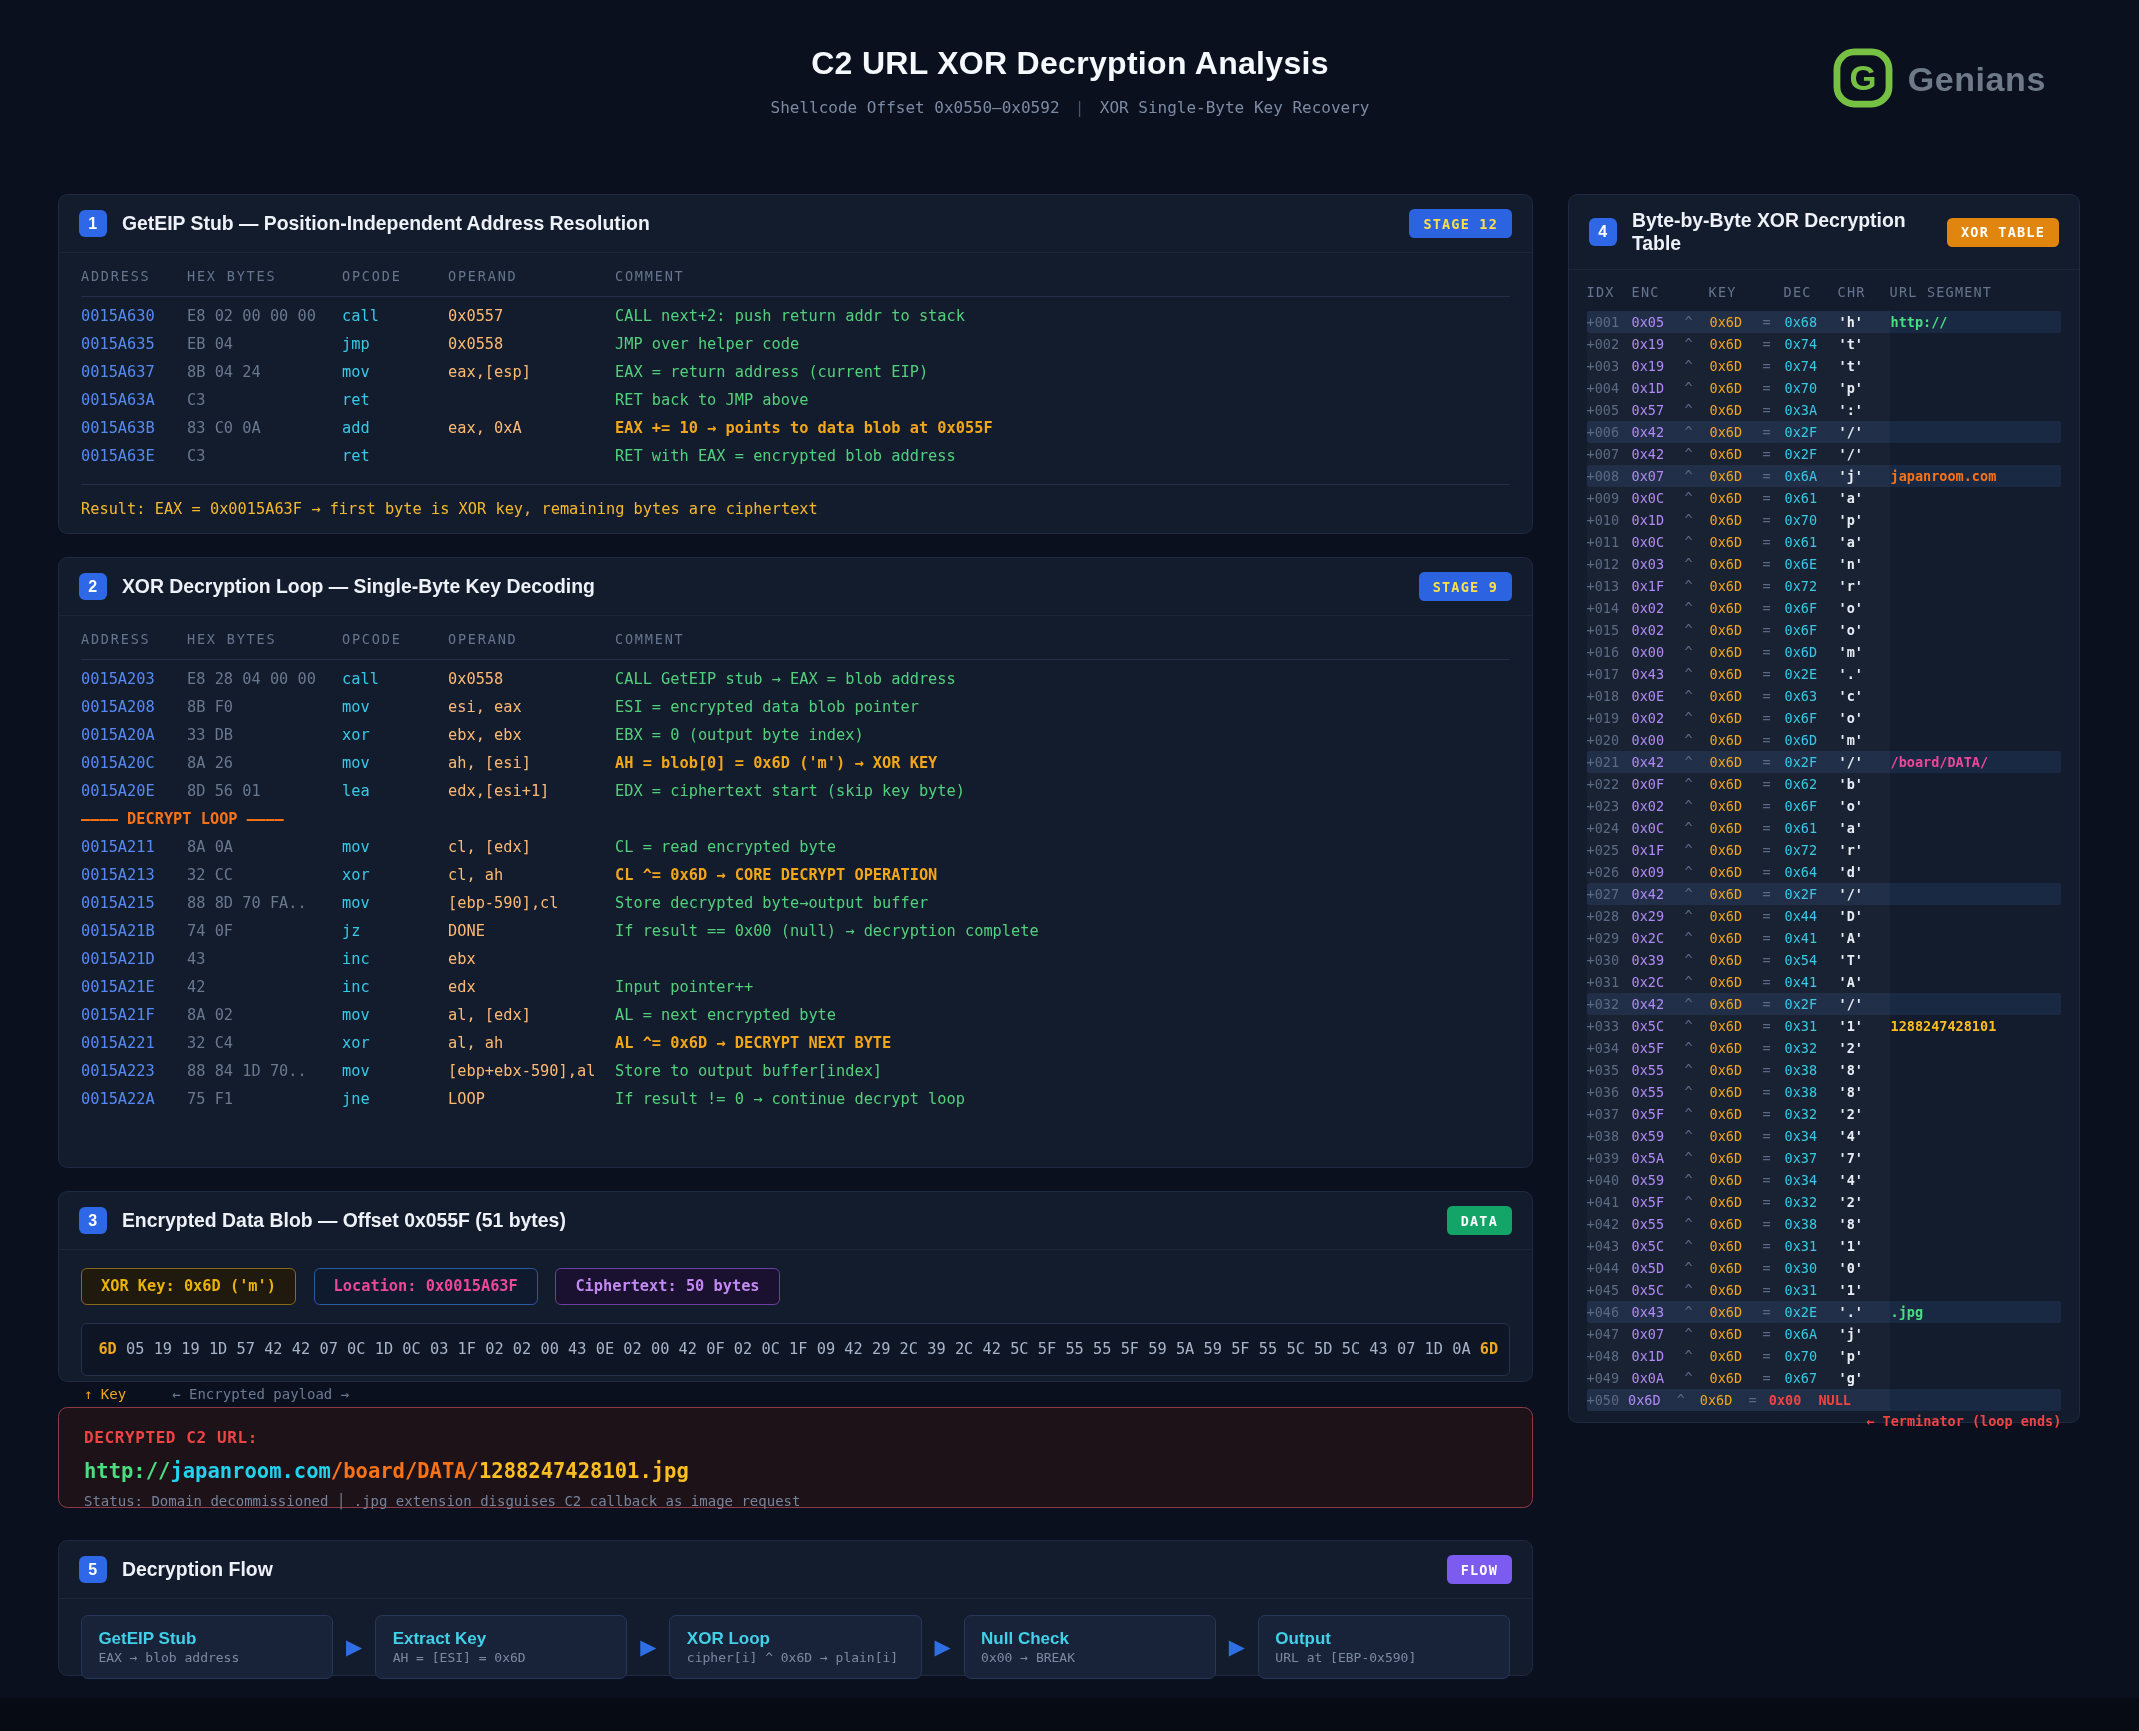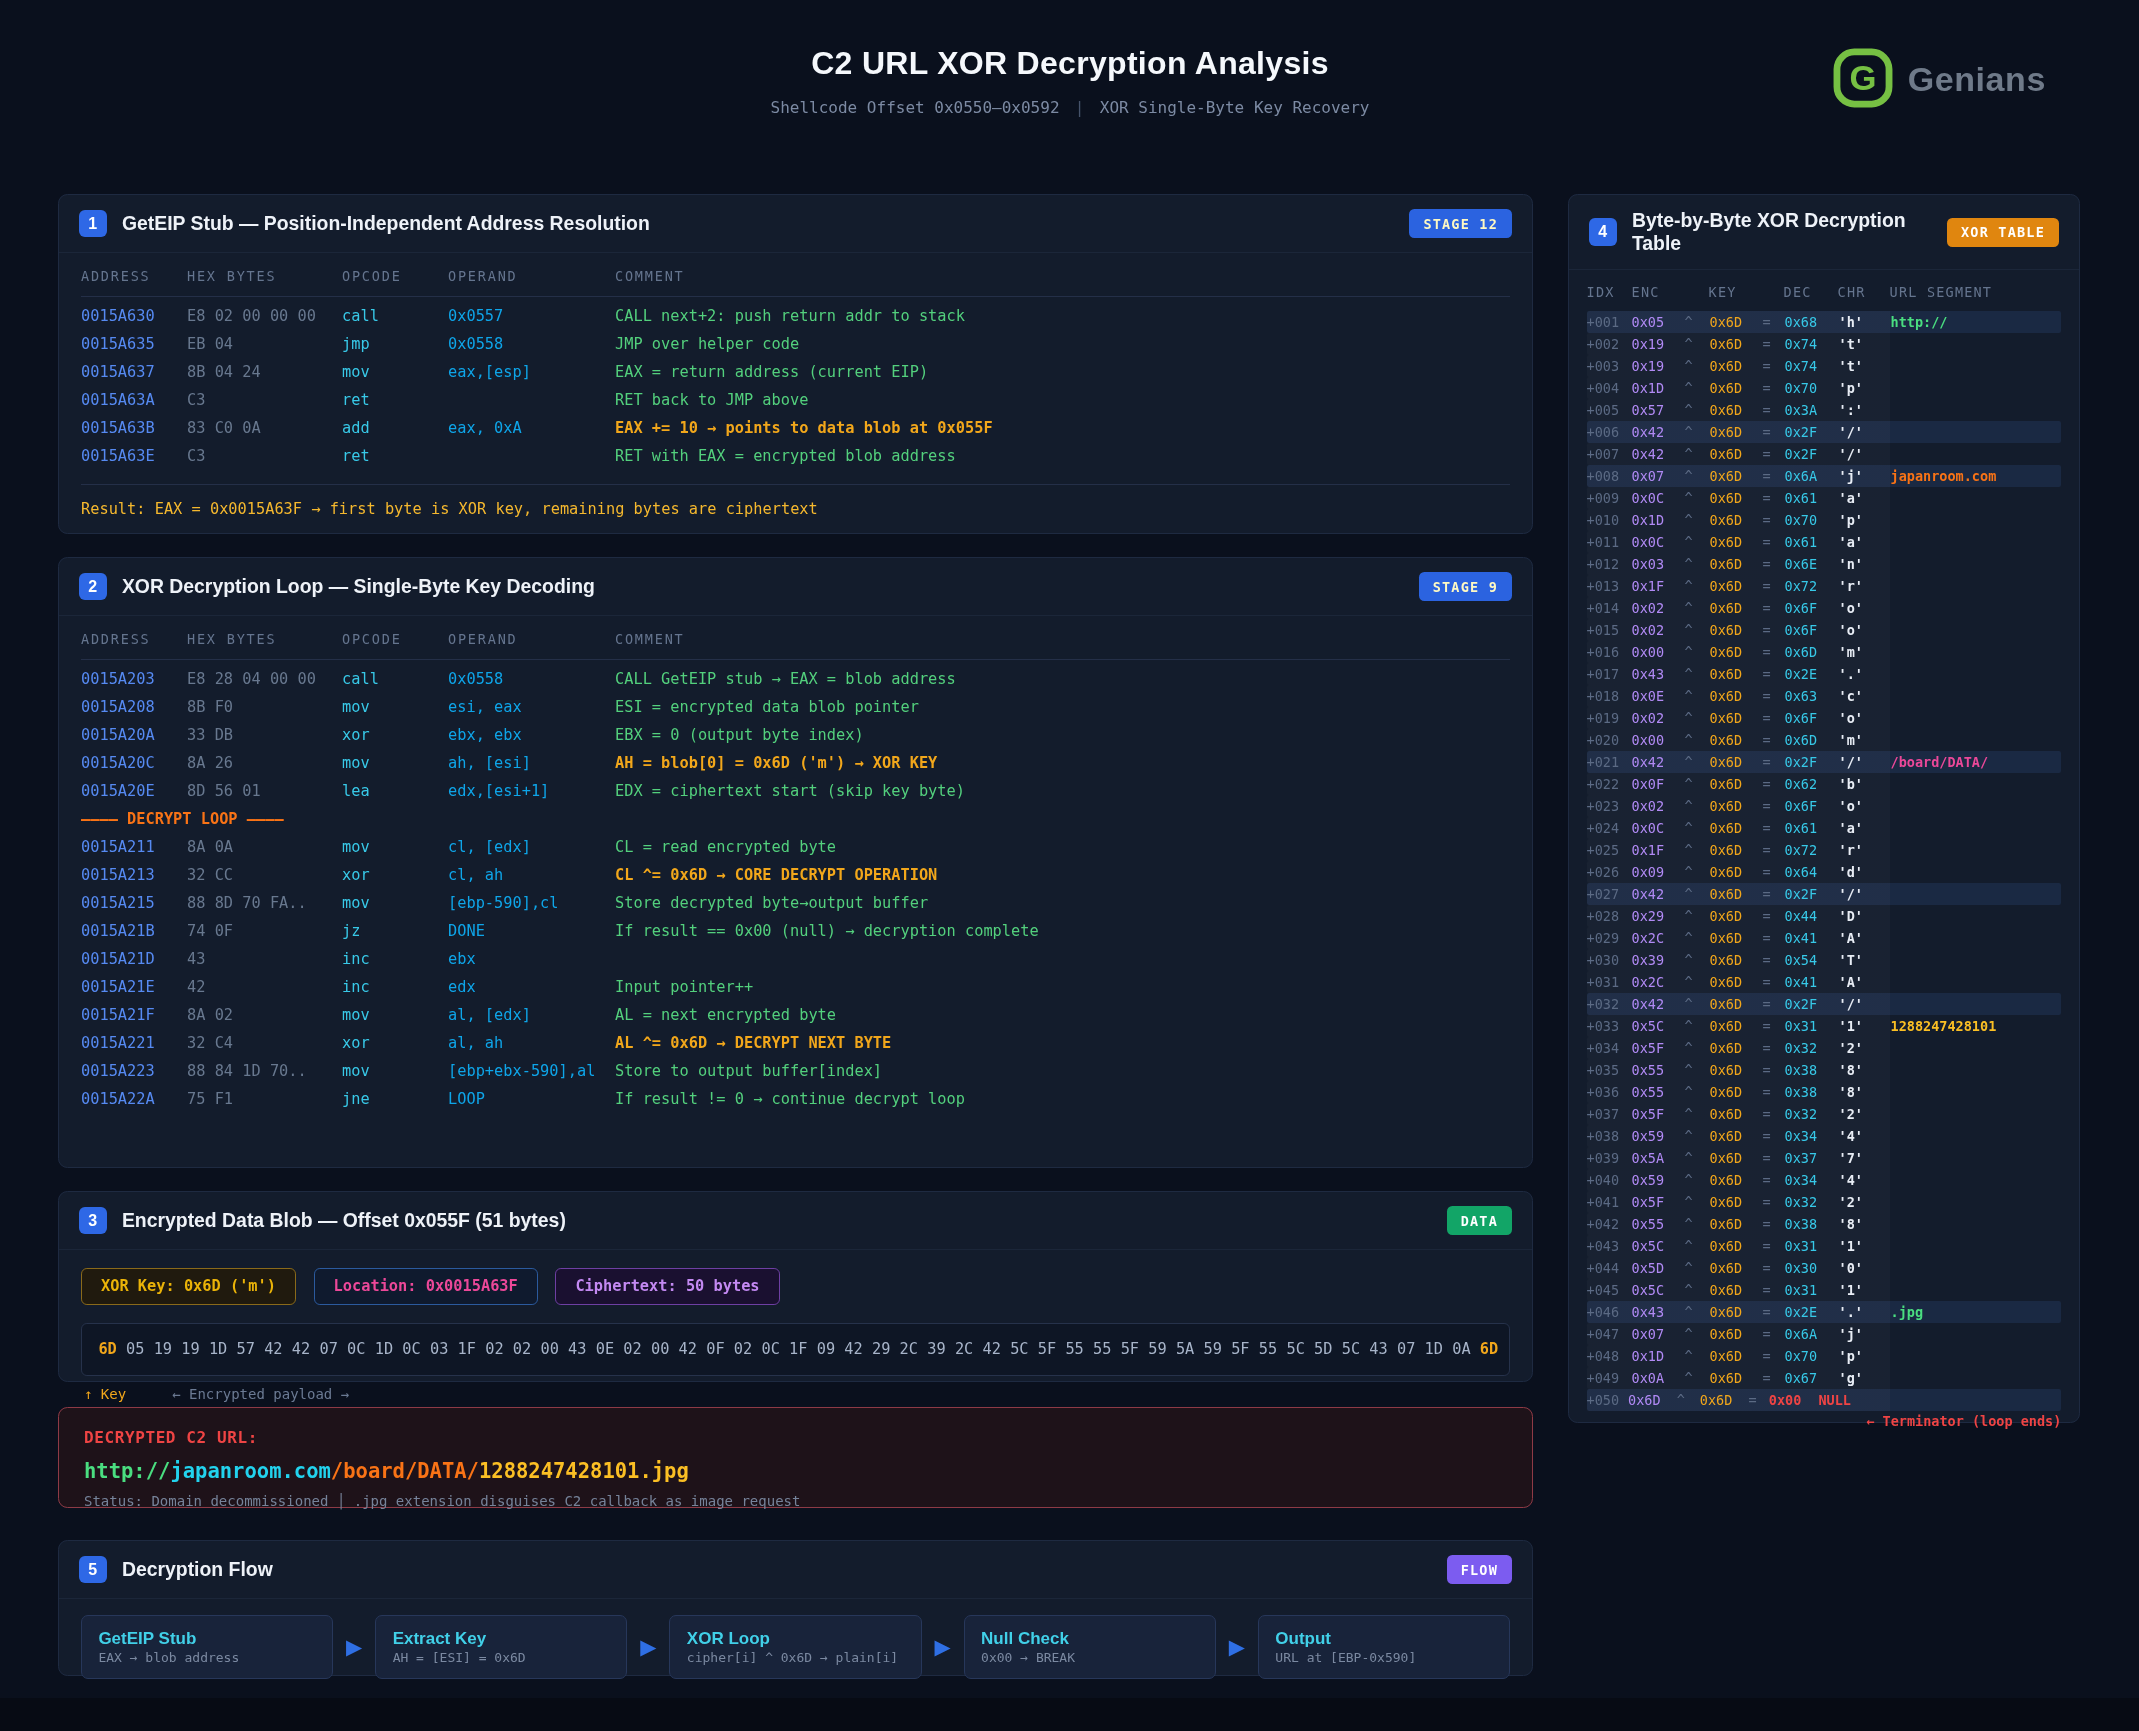--- a/index.html
+++ b/index.html
@@ -18,40 +18,40 @@
   .brand-text { font-size:34px; font-weight:bold; color:#6f7a89; letter-spacing:0.6px; }
 
   
   .card { position:absolute; background:#131c2c; border:1.2px solid #1e2a41; border-radius:9.4px; }
   .card-head { display:flex; align-items:center; gap:15.3px; padding:14px 20px; border-bottom:1.2px solid #1b2639; }
   .num-badge { width:27.6px; height:27.6px; flex:0 0 auto; background:#2e68e6; border-radius:5.9px; color:#fff;
                font-weight:bold; font-size:16px; display:flex; align-items:center; justify-content:center; }
   .ptitle { font-size:19.4px; font-weight:bold; color:#eef2f8; }
   .badge { margin-left:auto; font-family:"DejaVu Sans Mono",monospace; font-weight:bold; font-size:13.5px;
            letter-spacing:1.2px; padding:6.5px 14px; border-radius:5.3px; white-space:nowrap; }
-  .badge.blue   { background:#2b63e0; color:#fef9c3; }
+  .badge.blue   { background:#2b63e0; color:#fde047; }
   .badge.green  { background:#12a567; color:#fff; }
   .badge.orange { background:#e0860f; color:#fff; }
   .badge.purple { background:#7c5cf0; color:#fff; }
 
   #p1 { left:58px;  top:194px;  width:1475px; height:340px; }
   #p2 { left:58px;  top:557px;  width:1475px; height:611px; }
   #p3 { left:58px;  top:1191px; width:1475px; height:191px; }
   #durl { left:58px; top:1407px; width:1475px; height:101px; position:absolute;
           background:#1e1219; border:1.2px solid #8e3a46; border-radius:9.4px; padding:20px 25px; }
   #p5 { left:58px;  top:1540px; width:1475px; height:136px; }
   #p4 { left:1568px; top:194px; width:512px;  height:1229px; }
 
   
   .asm { padding:15.3px 22px 0 22px; font-family:"DejaVu Sans Mono",monospace; font-size:15.3px; }
   .asm-head { display:flex; color:#65758f; font-size:13.5px; letter-spacing:1.8px; padding-bottom:11.7px; border-bottom:0.6px solid #242f48; }
   .asm-row { display:flex; height:28px; align-items:center; white-space:nowrap; }
   .asm-rows { padding-top:4.7px; }
   .c-addr { width:106px; } .c-hex { width:155px; } .c-op { width:106px; } .c-opr { width:167px; } .c-com { flex:1; }
-  .addr { color:#568af2; } .hex { color:#68788f; } .op { color:#38c9e8; } .opr { color:#0ea5e9; }
+  .addr { color:#568af2; } .hex { color:#68788f; } .op { color:#38c9e8; } .opr { color:#fdba74; }
   .com  { color:#53d07d; } .com.hl { color:#f2a71b; font-weight:bold; }
   .asm-sep { height:28px; display:flex; align-items:center; color:#f97316; font-weight:bold; font-size:15.3px; }
   .result { margin:14px 0 0 0; padding:15.3px 0 0 0; border-top:0.6px solid #242f48; color:#f5b82e; font-size:15.3px;
             font-family:"DejaVu Sans Mono",monospace; }
 
   
   .pills { display:flex; gap:17.6px; padding:17.6px 22px 0 22px; }
   .pill { font-family:"DejaVu Sans Mono",monospace; font-weight:bold; font-size:15.3px; padding:8.8px 19px;
           border-radius:5.9px; border:1.2px solid; white-space:nowrap; }
   .pill.amber  { color:#eab308; border-color:#8a6a1a; background:#201a0e; }

